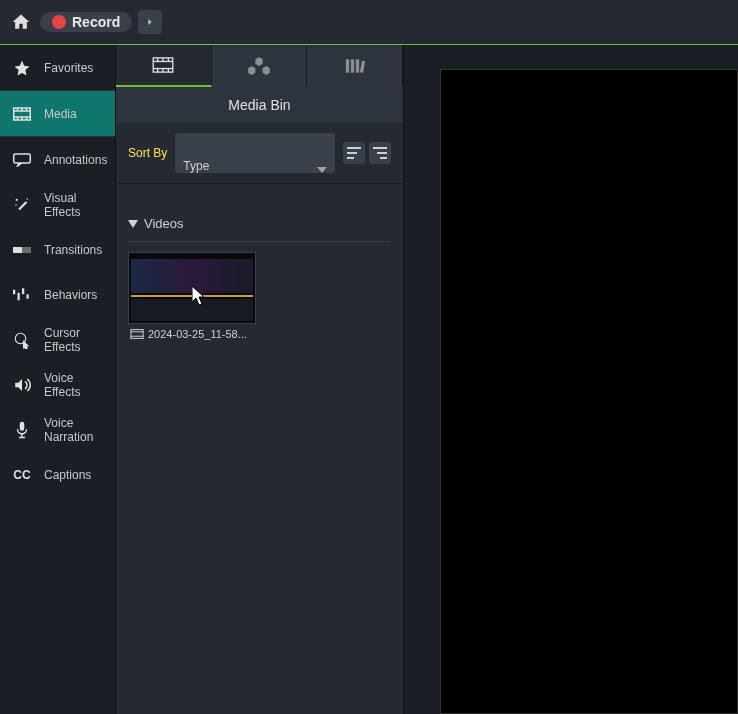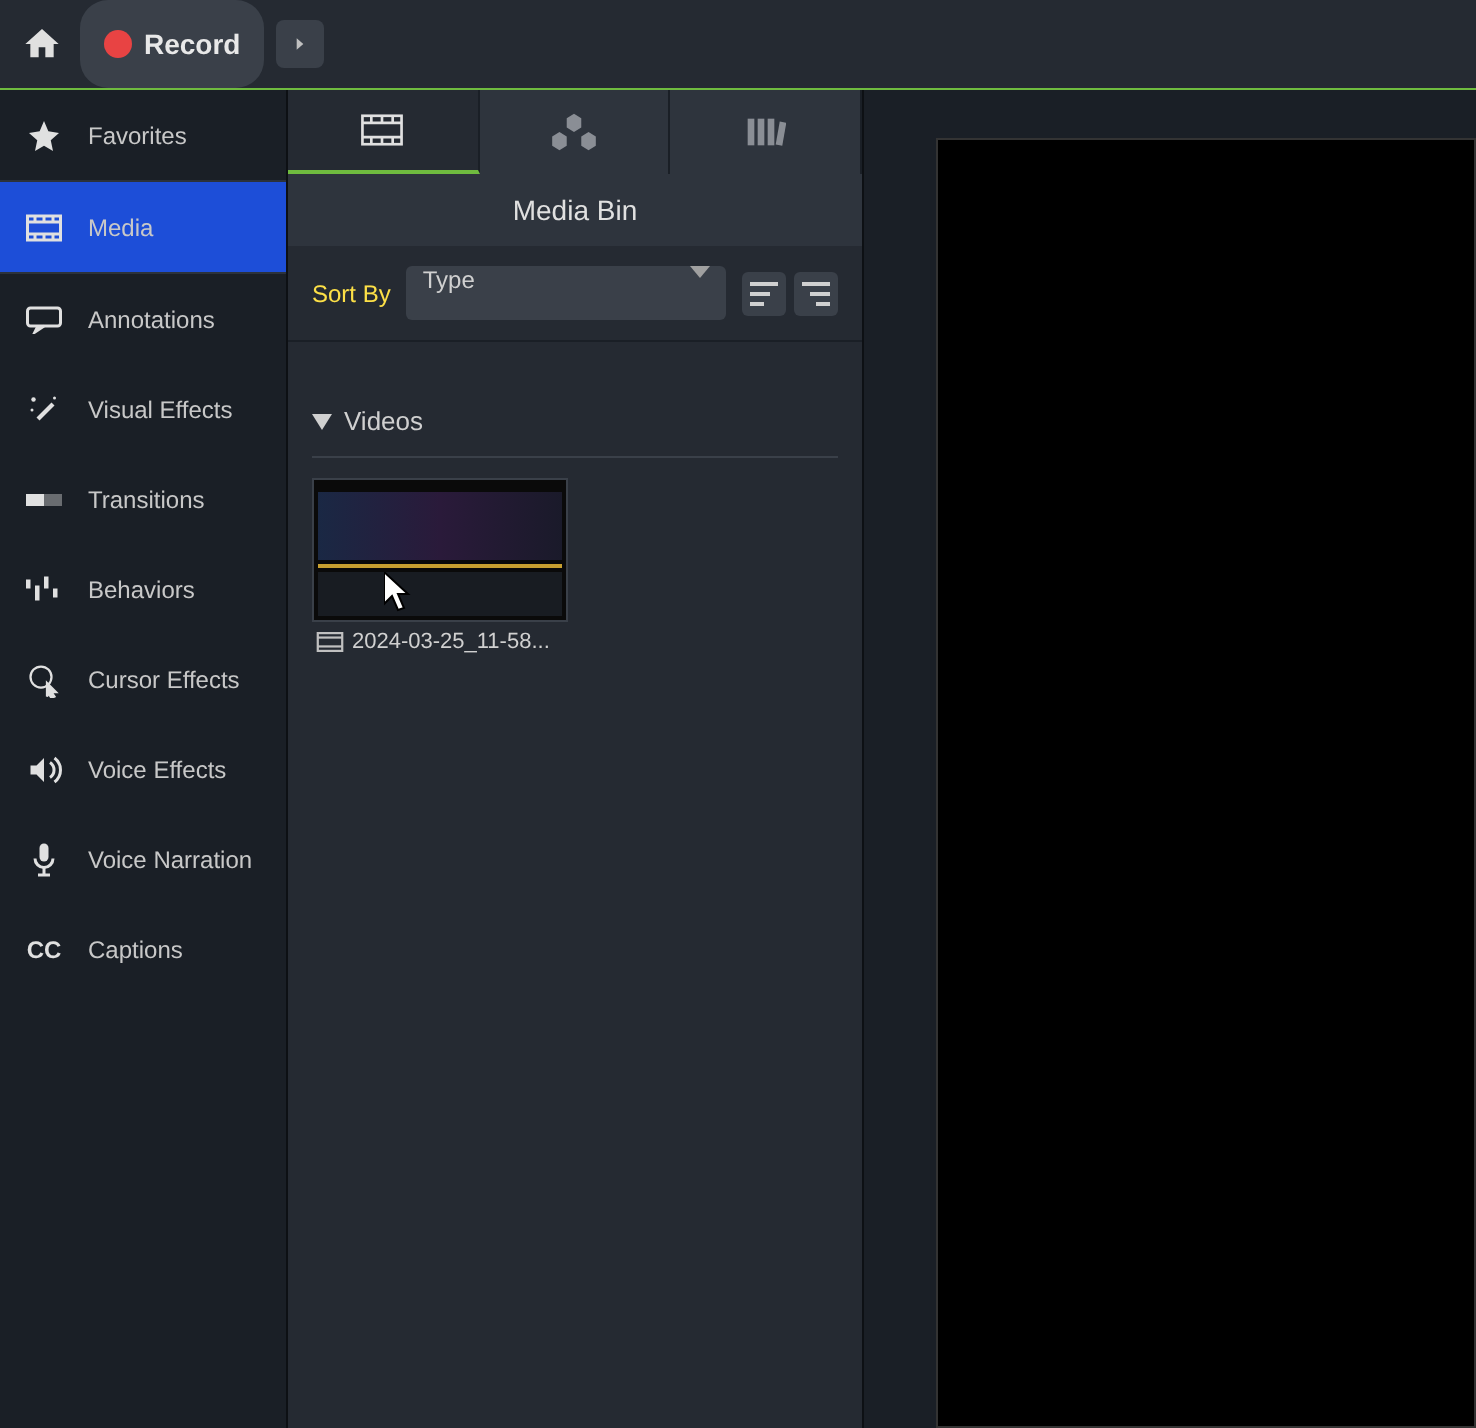--- a/index.html
+++ b/index.html
@@ -24,21 +24,21 @@
       width: 26px;
       height: 26px;
       display: flex;
       align-items: center;
       justify-content: center;
       cursor: pointer;
     }
     .record-pill {
       background: #3a4049;
       border-radius: 14px;
-      height: 44px;
+      height: 20px;
       padding: 0 12px;
       display: flex;
       align-items: center;
       gap: 6px;
       cursor: pointer;
     }
     .record-dot {
       width: 14px;
       height: 14px;
       background: #e84343;
@@ -61,36 +61,36 @@
     }
     .greenline {
       height: 1px;
       background: #6fbb3f;
     }
     .main-area {
       display: flex;
       height: calc(100% - 45px);
     }
     .sidebar {
-      width: 144px;
+      width: 116px;
       background: #1a1f26;
       border-right: 1px solid #0d1014;
     }
     .side-item {
       height: 45px;
       display: flex;
       align-items: center;
       padding: 0 12px;
       gap: 12px;
       cursor: pointer;
       font-size: 12px;
       color: #c8c8c8;
     }
     .side-item.active {
-      background: #1d4ed8;
+      background: #0f766e;
       padding-left: 12px;
     }
     .side-item .icon {
       width: 20px;
       height: 20px;
       display: flex;
       align-items: center;
       justify-content: center;
       flex-shrink: 0;
     }
@@ -136,24 +136,24 @@
       gap: 8px;
       border-bottom: 1px solid #1a1f26;
     }
     .sort-label {
       font-size: 12px;
       color: #fde047;
     }
     .sort-select {
       flex: 1;
       background: #3a4049;
-      height: 27px;
+      height: 40px;
       border-radius: 3px;
       display: flex;
-      align-items: flex-start;
+      align-items: flex-end;
       justify-content: space-between;
       padding: 0 8px;
       font-size: 12px;
       cursor: pointer;
     }
     .view-btns {
       display: flex;
       gap: 4px;
     }
     .view-btn {

